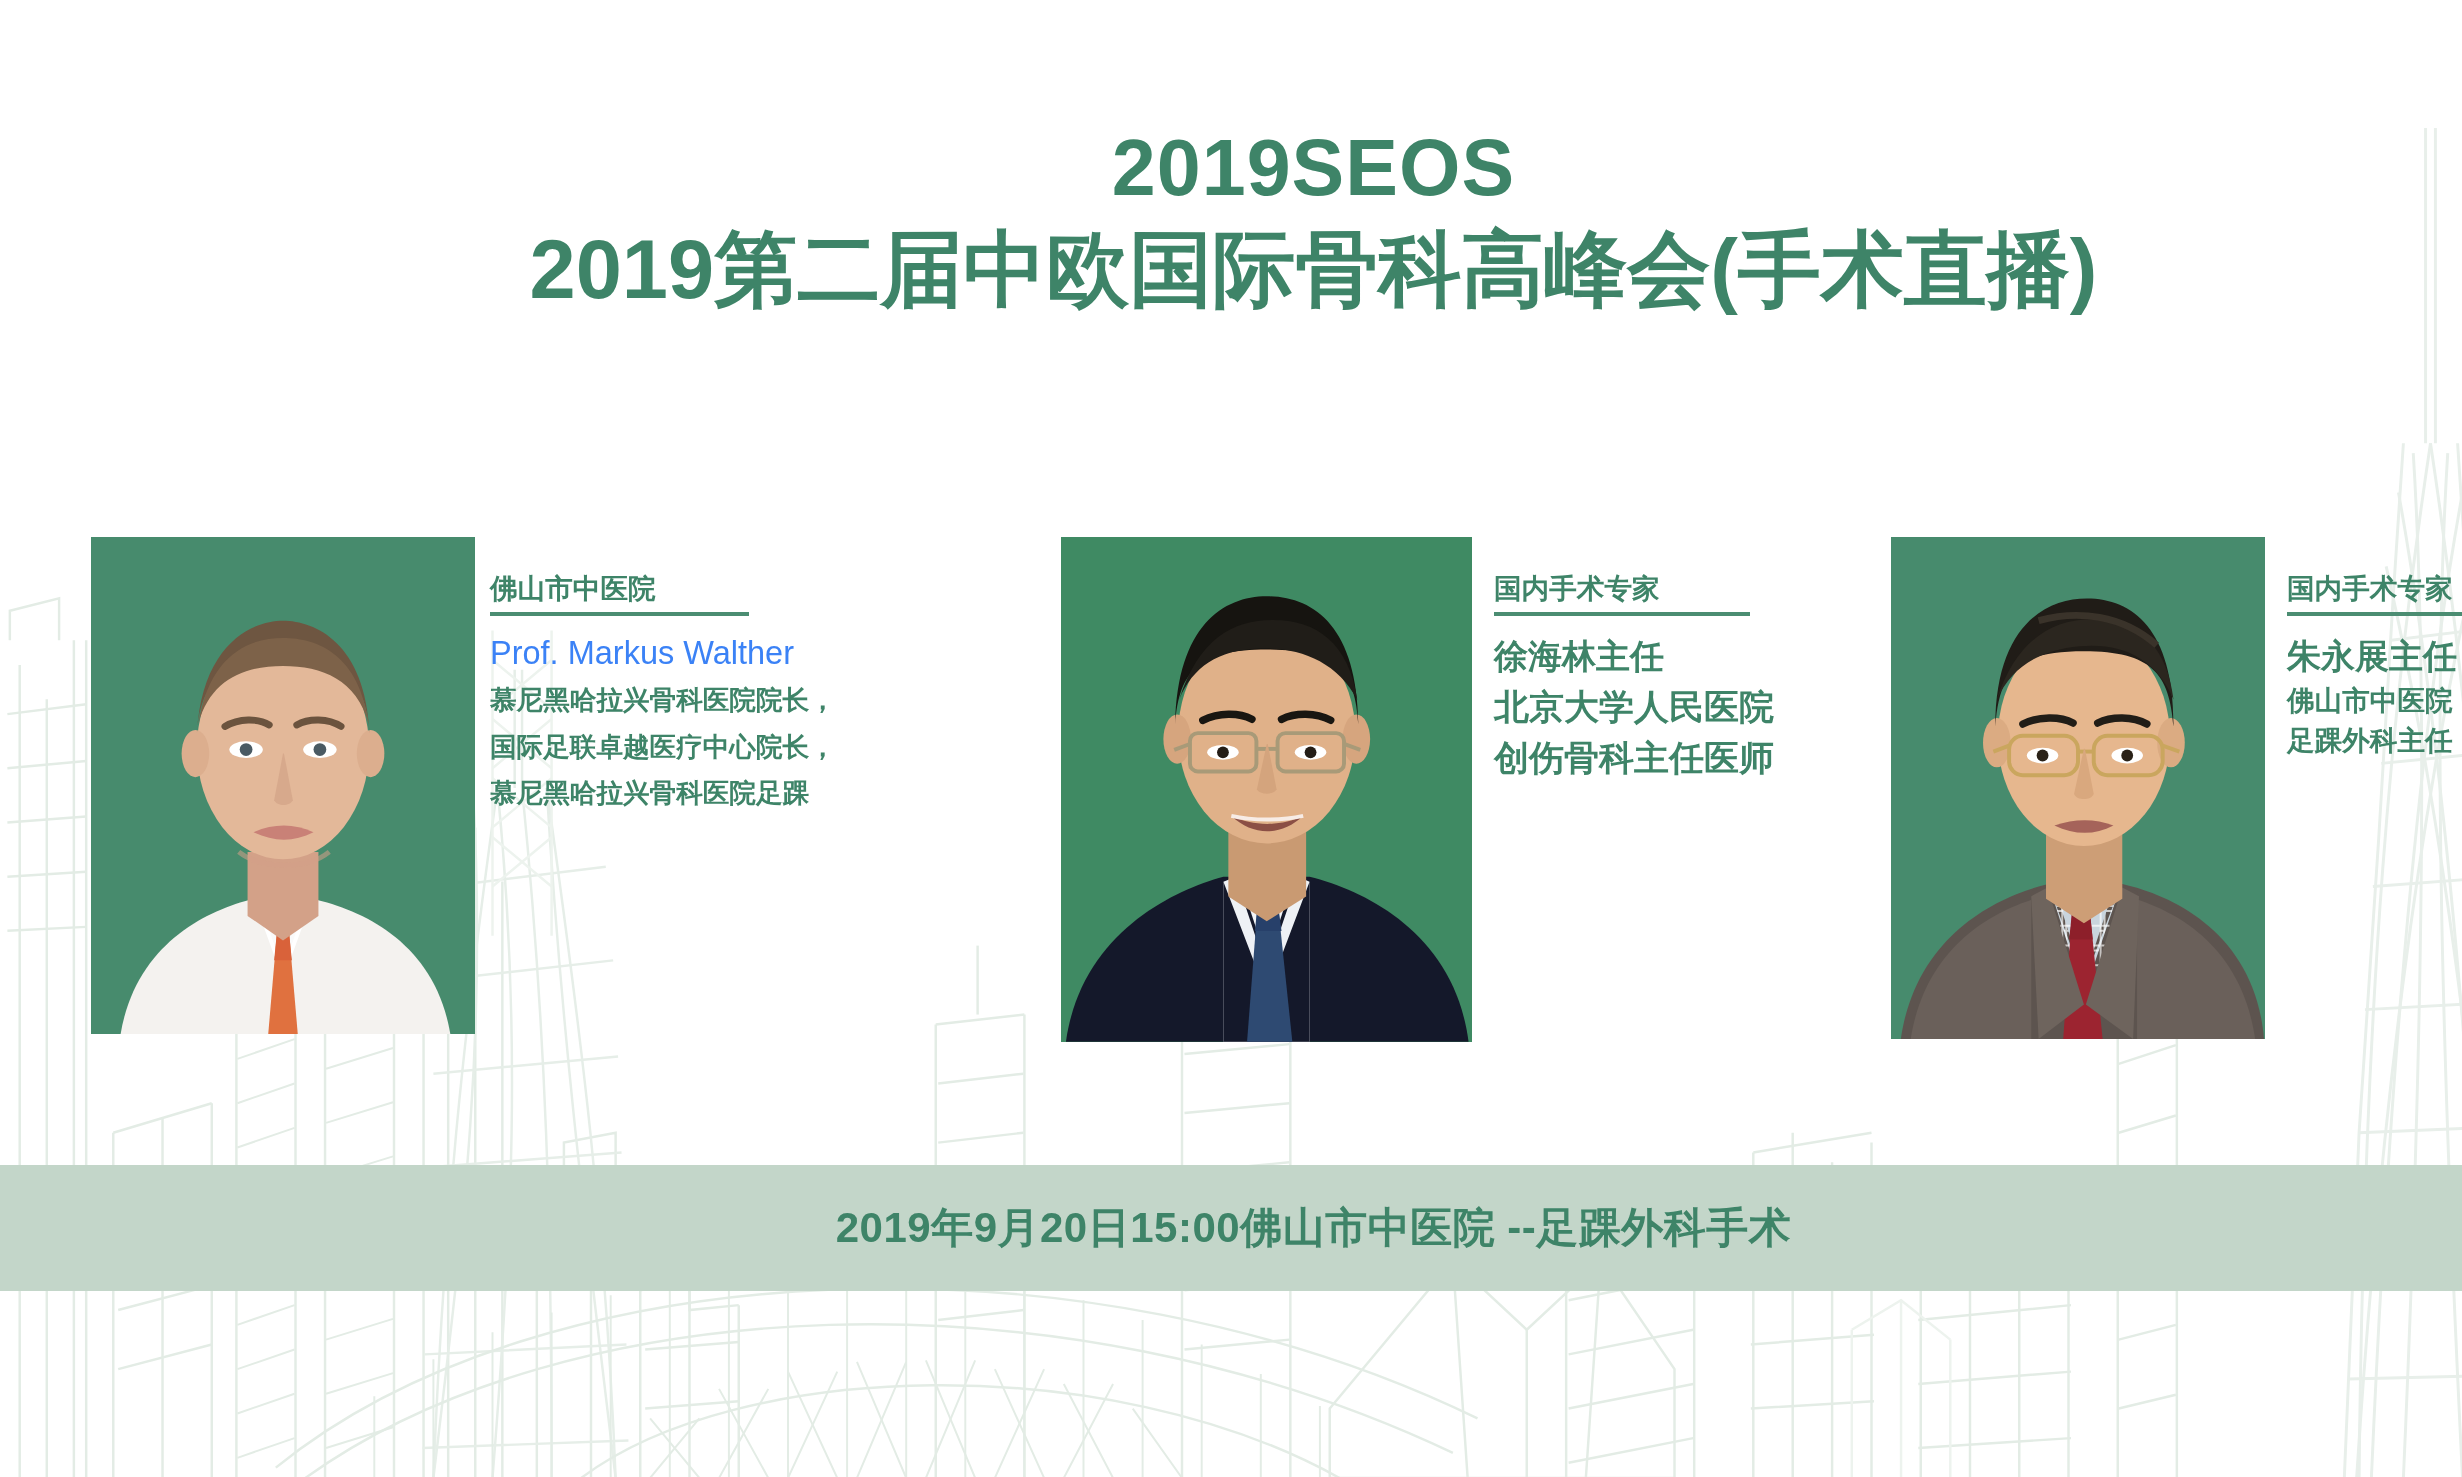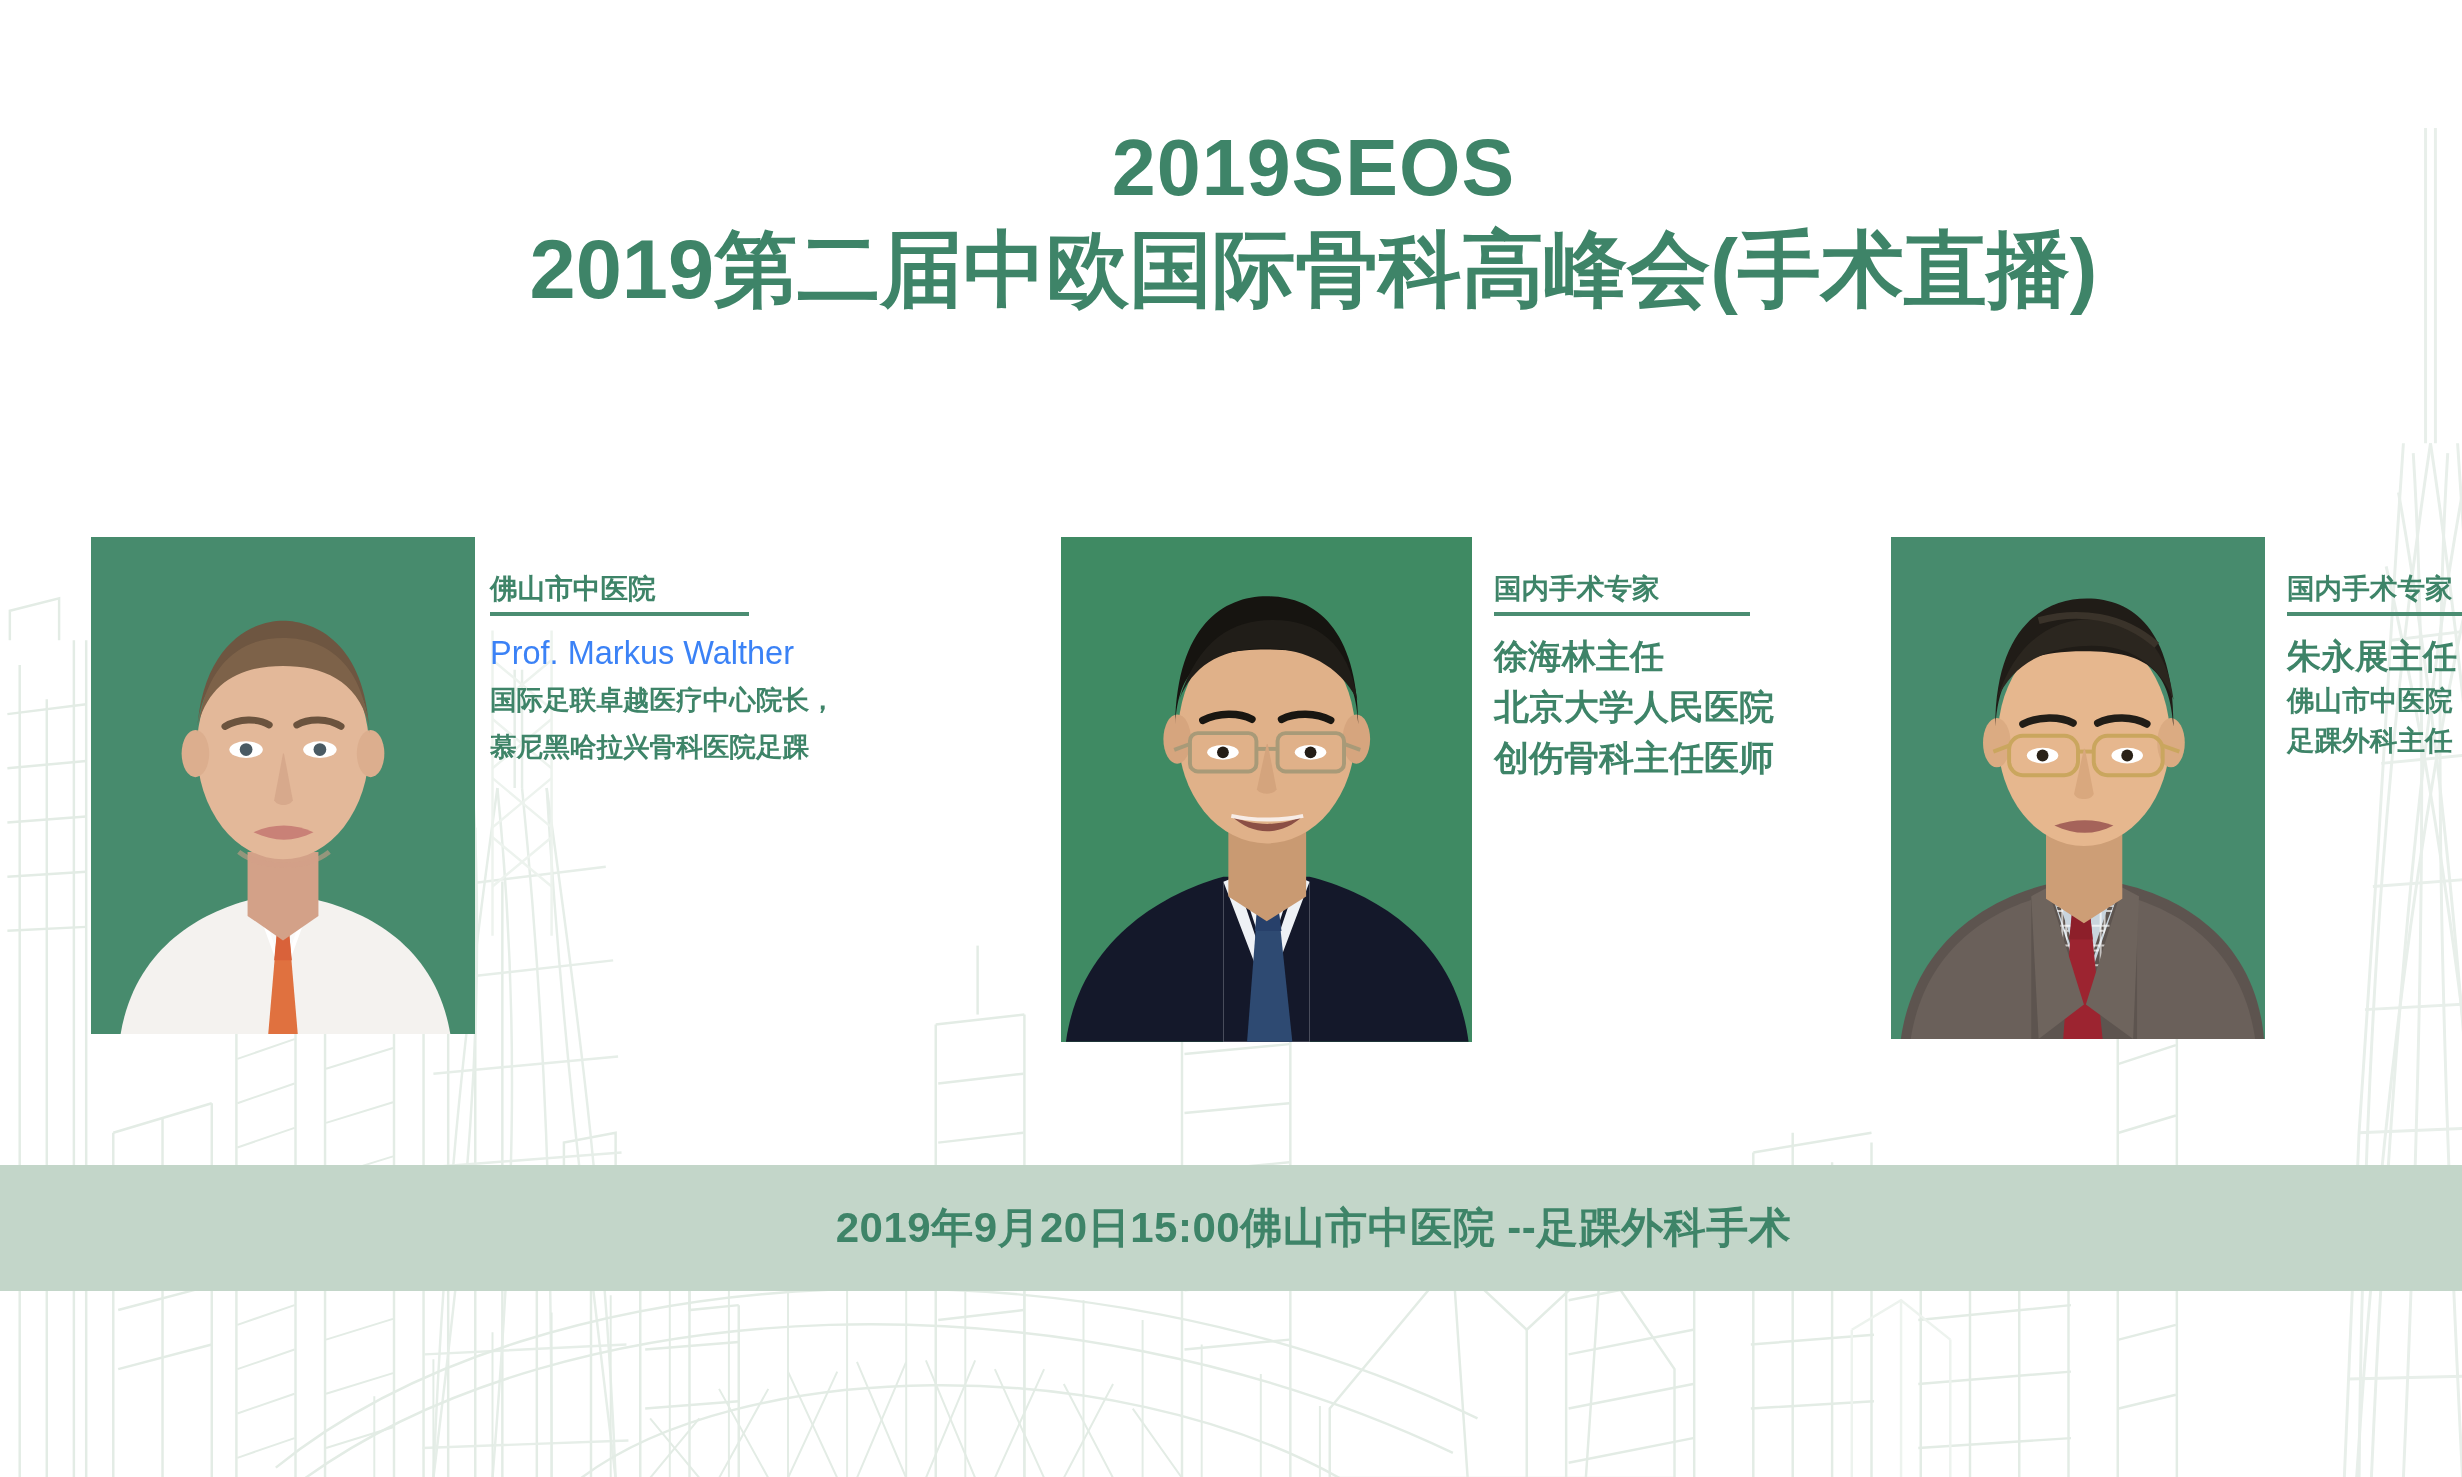--- a/index.html
+++ b/index.html
@@ -263,20 +263,21 @@
 
         <path d="M330 600 C 372 582, 412 582, 452 600 C 412 620, 372 620, 330 600 Z" fill="#c98177"></path>
 
         <path d="M300 640 C 345 676, 440 676, 484 640" stroke="#d3a188" stroke-width="10" fill="none" opacity="0.55"></path>
       </svg>
     </div>
     <div class="expert-info">
       <div class="expert-role">佛山市中医院</div>
       <div class="expert-rule"></div>
       <div class="expert-name-en">Prof. Markus Walther</div>
+      <div class="expert-cred stacked">慕尼黑哈拉兴骨科医院院长，</div>
       <div class="expert-cred">国际足联卓越医疗中心院长，</div>
       <div class="expert-cred">慕尼黑哈拉兴骨科医院足踝</div>
     </div>
   </div>
 
   <div class="expert" id="expert-2">
     <div class="expert-photo">
       <svg width="411" height="505" viewBox="0 0 835 1025" xmlns="http://www.w3.org/2000/svg">
         <rect width="835" height="1025" fill="#3f8a63"></rect>
 

